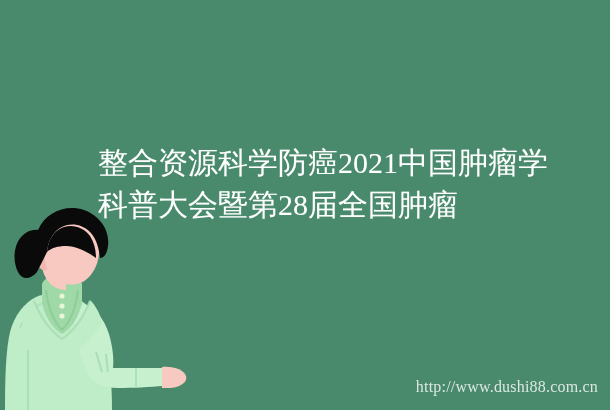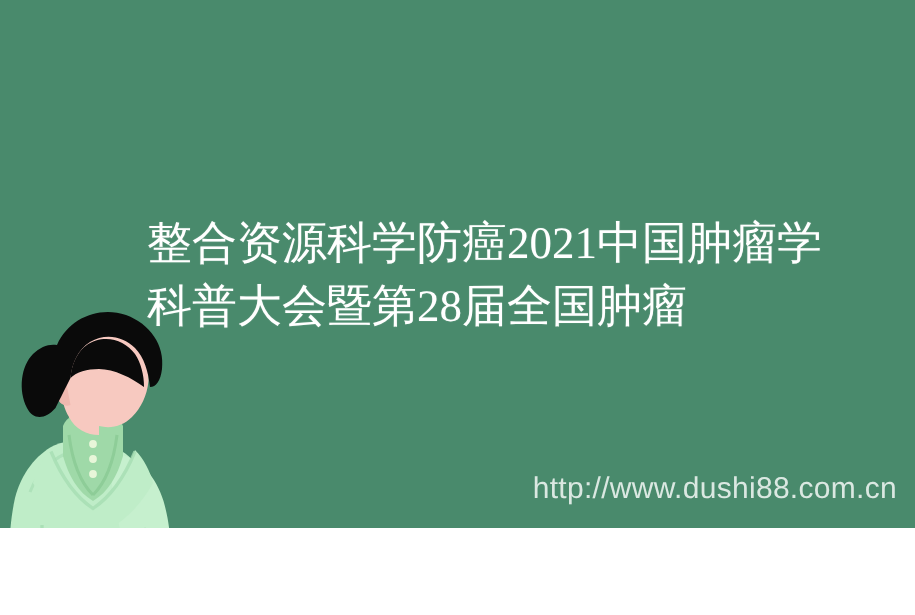--- a/index.html
+++ b/index.html
@@ -3,21 +3,21 @@
 <meta charset="utf-8">
 <style>
   html, body {
     margin: 0;
     padding: 0;
     background: #ffffff;
   }
   #canvas {
     position: relative;
     width: 610px;
-    height: 352px;
+    height: 410px;
     overflow: hidden;
     background: #498A6C;
     font-family: "Liberation Sans", "DejaVu Sans", sans-serif;
   }
 
   
   #title-block {
     position: absolute;
     left: 98px;
     top: 142px;
@@ -34,22 +34,22 @@
     word-break: break-all;
     font-weight: 400;
     text-shadow: 0 0 1px rgba(255,255,255,0.25);
   }
 
   
   #watermark {
     position: absolute;
     right: 12px;
     bottom: 14px;
-    font-family: Liberation Sans, sans-serif;
-    font-size: 20px;
+    font-family: Liberation Serif, serif;
+    font-size: 16px;
     color: rgba(255,255,255,0.80);
     letter-spacing: 0.2px;
     white-space: nowrap;
   }
 
   
   #illustration {
     position: absolute;
     left: 0px;
     top: 200px;

